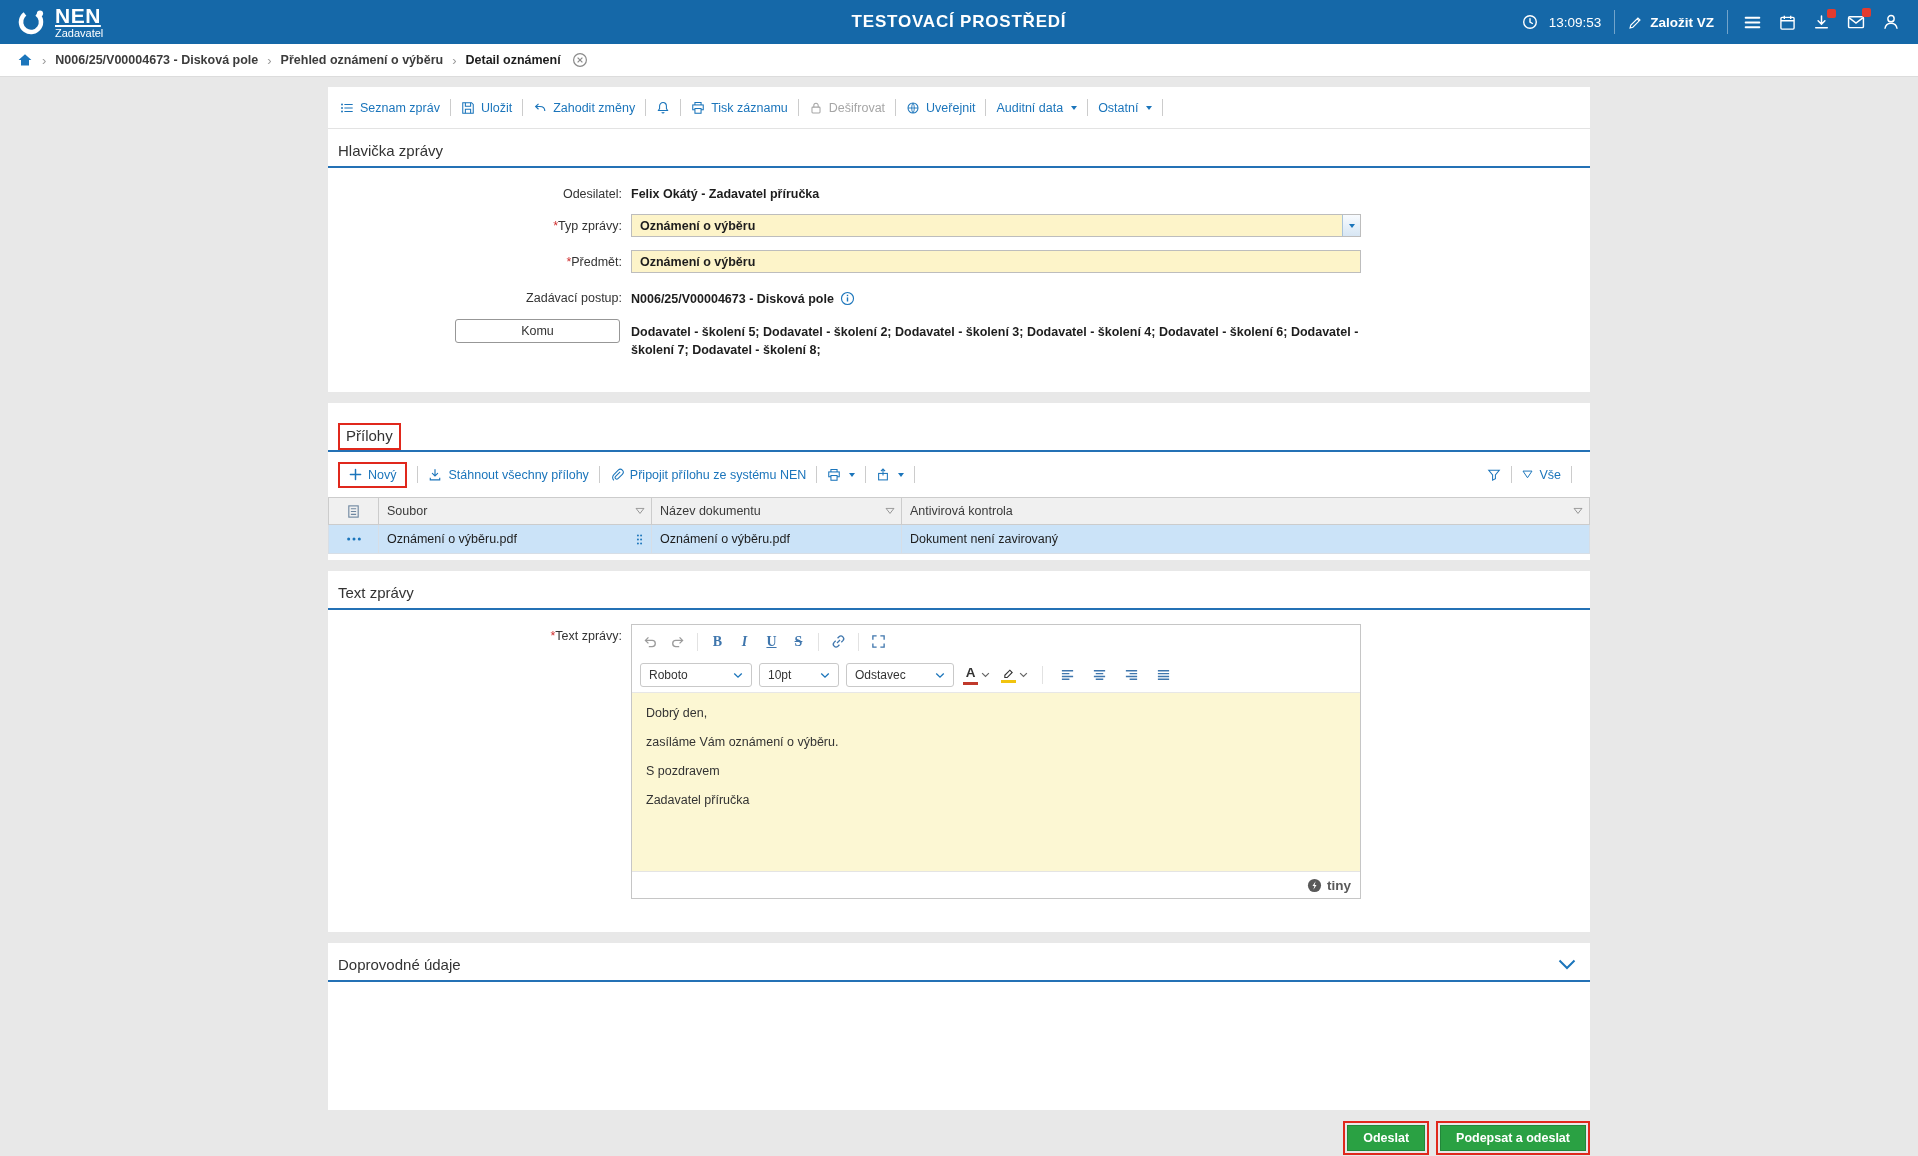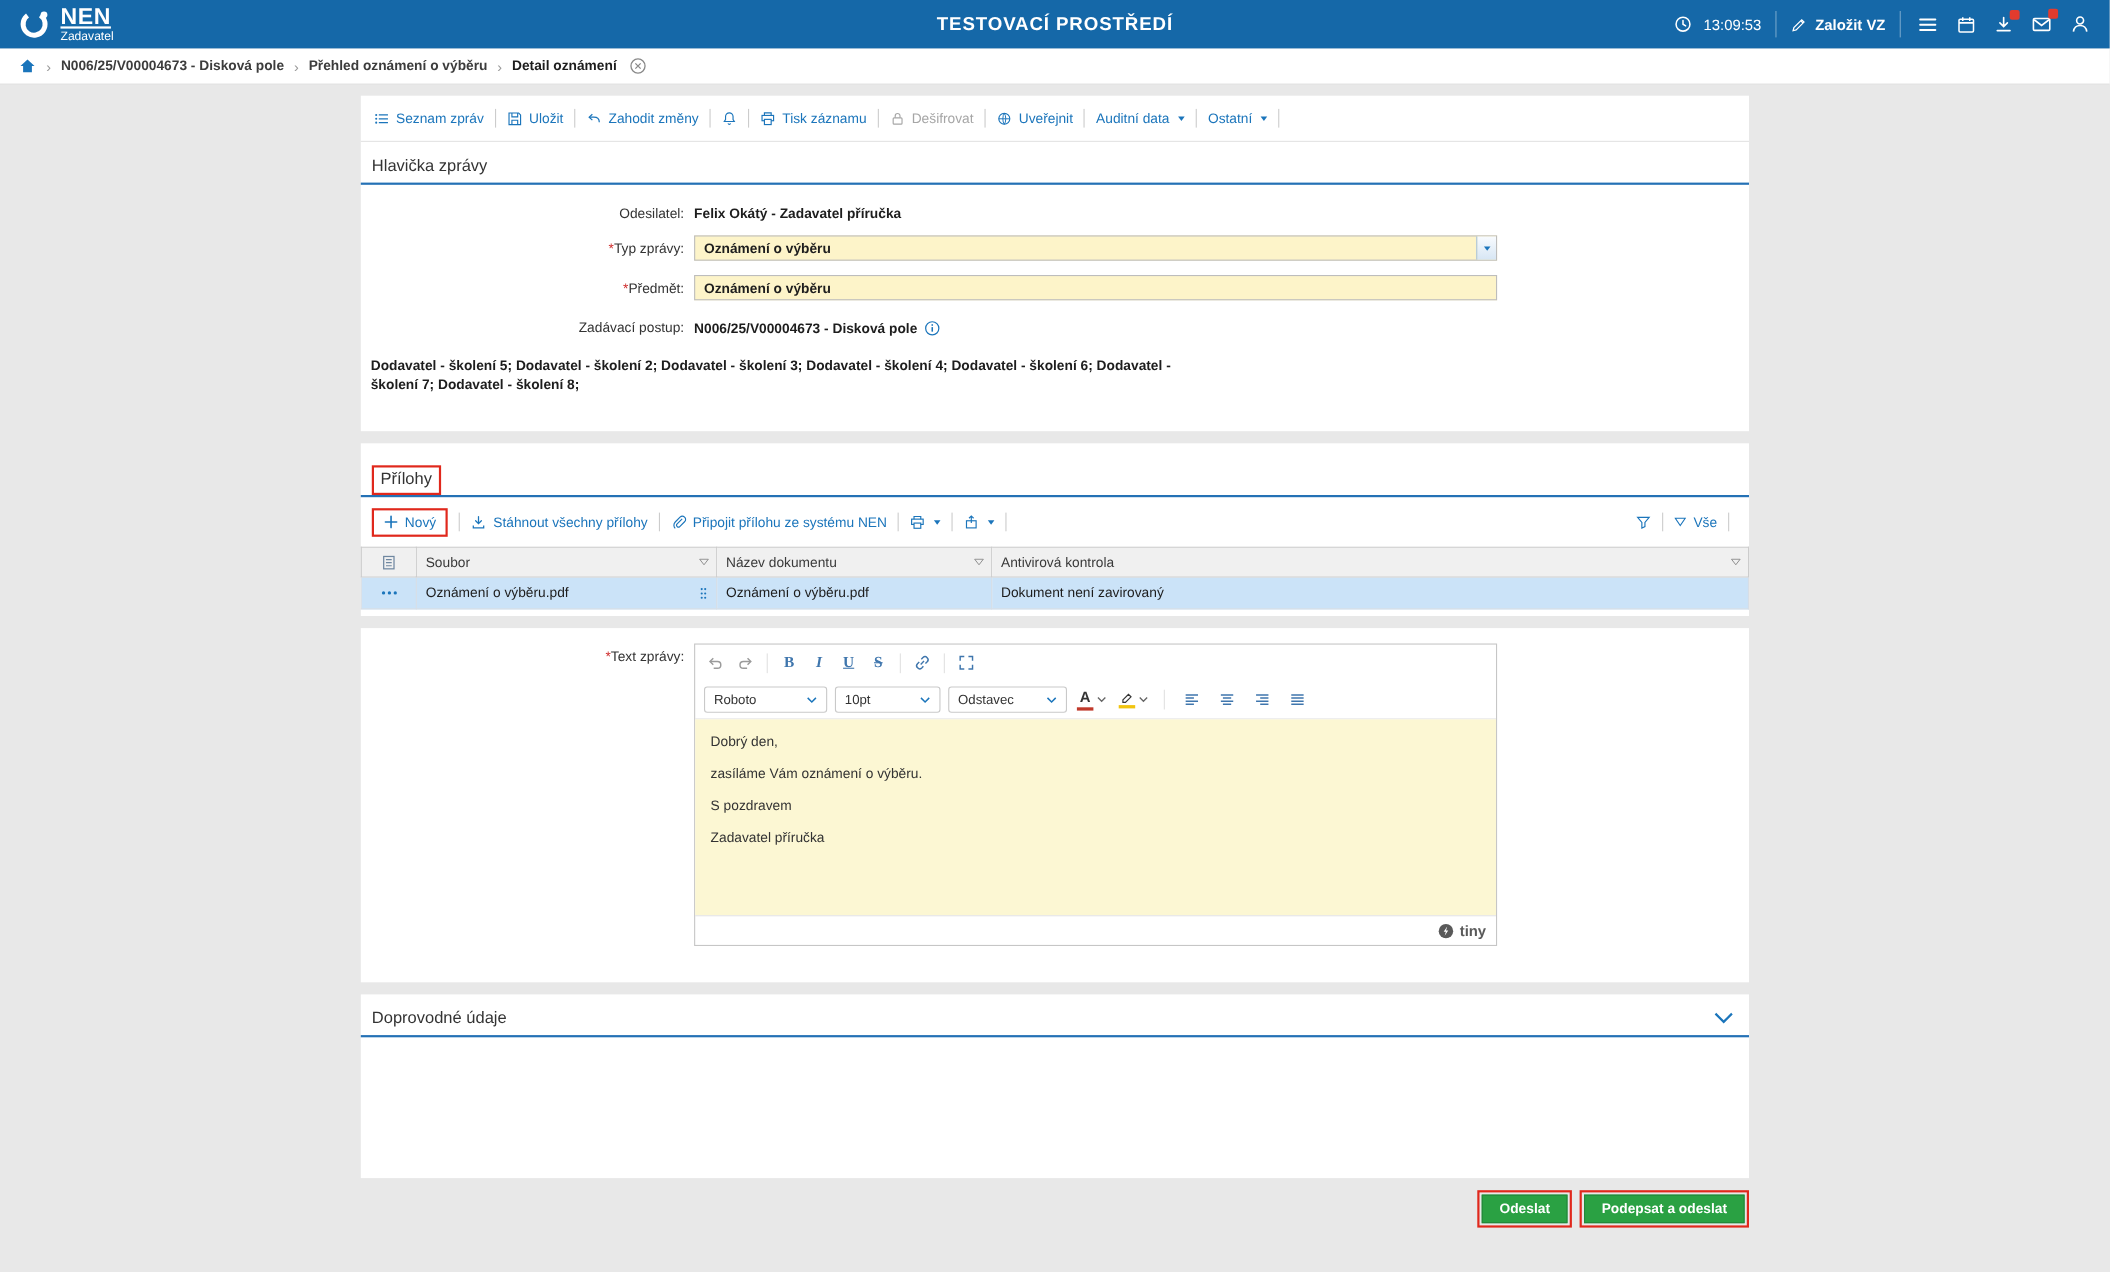--- a/index.html
+++ b/index.html
@@ -80,21 +80,21 @@
 
   
   .ed { width:730px; border:1px solid #c6c6c6; background:#fff; }
   .ed-r1 { height:33px; display:flex; align-items:center; padding:0 6px; gap:2px; }
   .ed-r2 { height:35px; display:flex; align-items:center; padding:0 8px; gap:7px; border-bottom:1px solid #e7e7e7; }
   .ed-btn { width:25px; height:25px; display:flex; align-items:center; justify-content:center; background:none; border:none; cursor:pointer; color:#3f76ad; border-radius:3px; }
   .ed-btn.muted { color:#9b9b9b; }
   .ed-letter { font-size:14px; font-weight:bold; font-family:"Liberation Serif","DejaVu Serif",serif; }
   .ed-sep { width:1px; height:18px; background:#e2e2e2; margin:0 5px; flex:none; }
   .ed-sel { height:24px; border:1px solid #c9c9c9; border-radius:3px; display:flex; align-items:center; justify-content:space-between; padding:0 8px; font-size:12px; color:#333; cursor:pointer; gap:6px; background:#fff; }
-  .w-font { width:112px; } .w-size { width:96px; } .w-block { width:108px; }
+  .w-font { width:112px; } .w-size { width:80px; } .w-block { width:108px; }
   .ed-color { display:flex; align-items:center; gap:3px; cursor:pointer; background:none; border:none; padding:2px; }
   .mark-wrap { display:flex; flex-direction:column; align-items:center; }
   .A-mark { font-size:13.5px; font-weight:bold; color:#333; line-height:1; }
   .color-bar { height:3px; width:15px; margin-top:2px; }
   .red-bar { background:#c0392b; } .yellow-bar { background:#f1c40f; }
   .ed-content { background:#fcf7d3; height:178px; padding:13px 14px; overflow:hidden; cursor:text; }
   .ed-content p { margin:0 0 15px; font-size:12.5px; color:#333; }
   .ed-footer { height:27px; border-top:1px solid #e4e4e4; display:flex; align-items:center; justify-content:flex-end; padding:0 9px; gap:5px; }
   .tiny-txt { font-size:13.5px; font-weight:bold; color:#5a5a5a; }
 
@@ -302,20 +302,23 @@
           <span>N006/25/V00004673 - Disková pole</span>
           <svg viewBox="0 0 16 16" width="15" height="15" style="cursor:pointer">
             <circle cx="8" cy="8" r="6.4" fill="none" stroke="#1b75bb" stroke-width="1.2"></circle>
             <rect x="7.25" y="4" width="1.5" height="1.5" fill="#1b75bb"></rect>
             <rect x="7.25" y="6.8" width="1.5" height="4.4" fill="#1b75bb"></rect>
           </svg>
         </div>
       </div>
 
       <div class="f-row">
+        <div class="f-label-btn">
+          <button class="komu-btn">Komu</button>
+        </div>
         <div class="komu-val">Dodavatel - školení 5; Dodavatel - školení 2; Dodavatel - školení 3; Dodavatel - školení 4; Dodavatel - školení 6; Dodavatel - školení 7; Dodavatel - školení 8;</div>
       </div>
     </div>
   </div>
 
   <div class="block">
     <div class="sec-bar">
       <span class="sec-title title-annot"><span>Přílohy</span></span>
     </div>
 
@@ -436,20 +439,23 @@
           </td>
           <td><span>Oznámení o výběru.pdf</span></td>
           <td><span>Dokument není zavirovaný</span></td>
         </tr>
       </tbody>
     </table>
     <div style="height:6px"></div>
   </div>
 
   <div class="block">
+    <div class="sec-bar">
+      <span class="sec-title">Text zprávy</span>
+    </div>
 
     <div class="form">
       <div class="f-row">
         <div class="f-label"><span class="req">*</span><span>Text zprávy:</span></div>
         <div class="f-ctl">
           <div class="ed">
             <div class="ed-r1">
               <button class="ed-btn muted">
                 <svg viewBox="0 0 16 16" width="15" height="15">
                     <path d="M3.2 6.8h6.6a3.3 3.3 0 0 1 0 6.6H6.2" fill="none" stroke="currentColor" stroke-width="1.4"></path>

